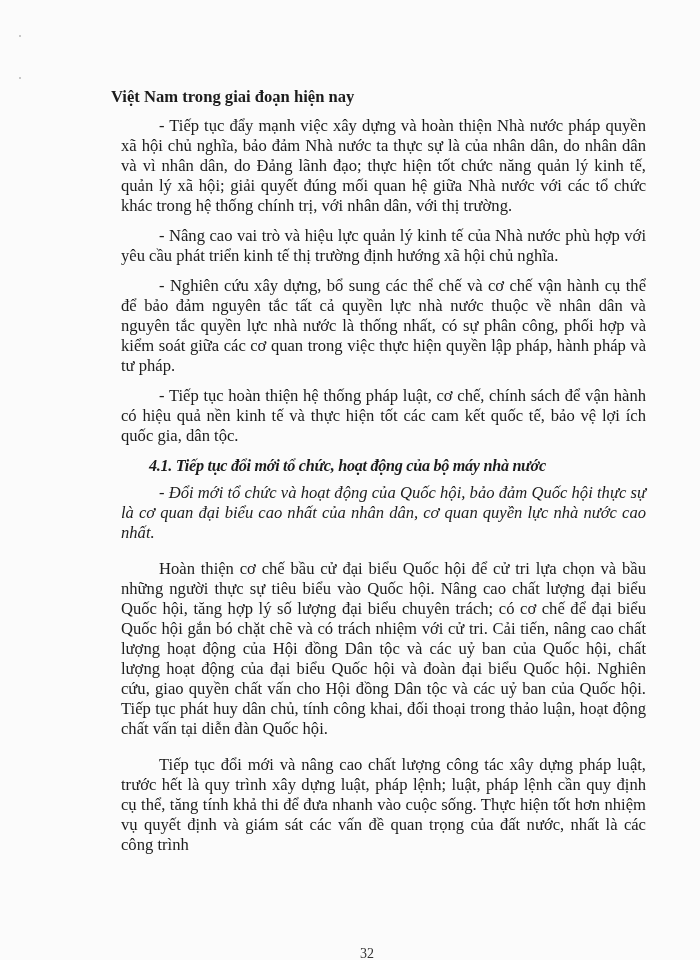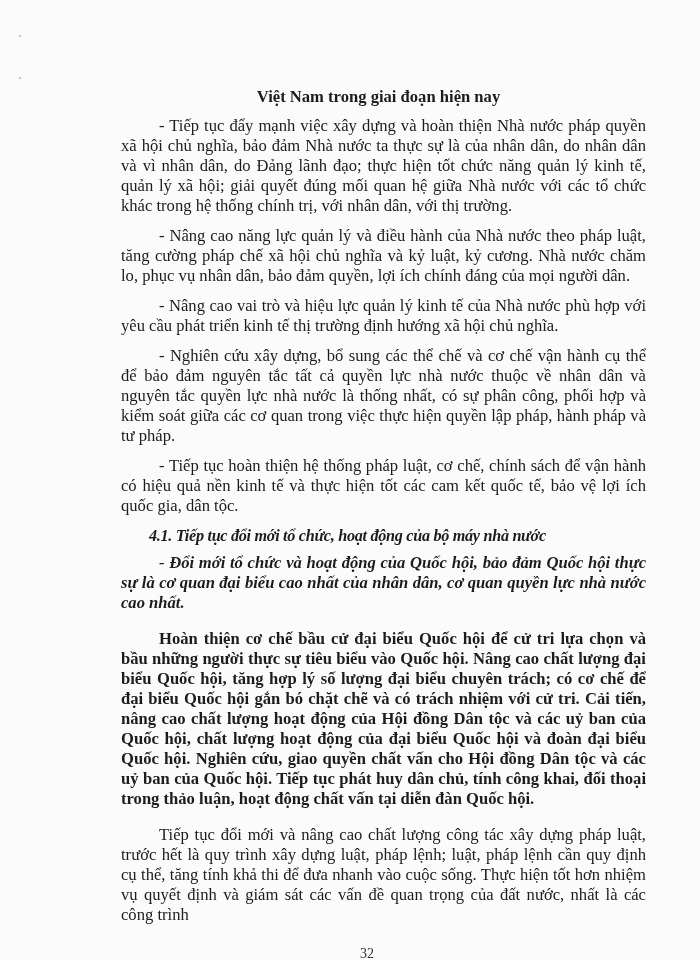--- a/index.html
+++ b/index.html
@@ -8,42 +8,41 @@
     background: #fbfbfb;
     position: relative;
     font-family: "Liberation Serif", "DejaVu Serif", serif;
     color: #1c1c1c;
   }
   .page { position: absolute; left: 0; top: 0; width: 700px; height: 960px; }
   .content {
     position: absolute; left: 111px; top: 87px; width: 535px;
     font-size: 16.6px; line-height: 20px;
   }
-  .h1 { font-weight: bold; font-size: 16.6px; margin: 0 0 9px 0; text-align: center; }
+  .h1 { font-weight: bold; font-size: 16.6px; margin: 0 0 9px 0; }
   .h2 { font-weight: bold; font-style: italic; font-size: 16.2px; text-indent: 38px; margin: 0 0 7px 0; letter-spacing: -0.3px; }
   .para { text-align: justify; text-indent: 38px; margin: 0 0 10px 10px; }
   .para.italic { font-style: italic; }
-  .para.tight { margin-bottom: 16px; font-weight: bold; }
+  .para.tight { margin-bottom: 16px; }
   .page-number {
     position: absolute; left: 360px; top: 946px; font-size: 14px; color: #333;
   }
   .scan-mark { position: absolute; width: 2px; height: 2px; background: #c8c8c8; }
 </style>
 </head>
 <body>
 
 <div class="page">
   <div class="scan-mark" style="left:19px;top:35px;"></div>
   <div class="scan-mark" style="left:19px;top:77px;"></div>
 
   <div class="content">
     <div class="h1">Việt Nam trong giai đoạn hiện nay</div>
 
     <p class="para">- Tiếp tục đẩy mạnh việc xây dựng và hoàn thiện Nhà nước pháp quyền xã hội chủ nghĩa, bảo đảm Nhà nước ta thực sự là của nhân dân, do nhân dân và vì nhân dân, do Đảng lãnh đạo; thực hiện tốt chức năng quản lý kinh tế, quản lý xã hội; giải quyết đúng mối quan hệ giữa Nhà nước với các tổ chức khác trong hệ thống chính trị, với nhân dân, với thị trường.</p>
-    <p class="para">- Nâng cao năng lực quản lý và điều hành của Nhà nước theo pháp luật, tăng cường pháp chế xã hội chủ nghĩa và kỷ luật, kỷ cương. Nhà nước chăm lo, phục vụ nhân dân, bảo đảm quyền, lợi ích chính đáng của mọi người dân.</p>
     <p class="para">- Nâng cao vai trò và hiệu lực quản lý kinh tế của Nhà nước phù hợp với yêu cầu phát triển kinh tế thị trường định hướng xã hội chủ nghĩa.</p>
     <p class="para">- Nghiên cứu xây dựng, bổ sung các thể chế và cơ chế vận hành cụ thể để bảo đảm nguyên tắc tất cả quyền lực nhà nước thuộc về nhân dân và nguyên tắc quyền lực nhà nước là thống nhất, có sự phân công, phối hợp và kiểm soát giữa các cơ quan trong việc thực hiện quyền lập pháp, hành pháp và tư pháp.</p>
     <p class="para">- Tiếp tục hoàn thiện hệ thống pháp luật, cơ chế, chính sách để vận hành có hiệu quả nền kinh tế và thực hiện tốt các cam kết quốc tế, bảo vệ lợi ích quốc gia, dân tộc.</p>
 
     <div class="h2">4.1. Tiếp tục đổi mới tổ chức, hoạt động của bộ máy nhà nước</div>
     <p class="para italic tight">- Đổi mới tổ chức và hoạt động của Quốc hội, bảo đảm Quốc hội thực sự là cơ quan đại biểu cao nhất của nhân dân, cơ quan quyền lực nhà nước cao nhất.</p>
     <p class="para tight">Hoàn thiện cơ chế bầu cử đại biểu Quốc hội để cử tri lựa chọn và bầu những người thực sự tiêu biểu vào Quốc hội. Nâng cao chất lượng đại biểu Quốc hội, tăng hợp lý số lượng đại biểu chuyên trách; có cơ chế để đại biểu Quốc hội gắn bó chặt chẽ và có trách nhiệm với cử tri. Cải tiến, nâng cao chất lượng hoạt động của Hội đồng Dân tộc và các uỷ ban của Quốc hội, chất lượng hoạt động của đại biểu Quốc hội và đoàn đại biểu Quốc hội. Nghiên cứu, giao quyền chất vấn cho Hội đồng Dân tộc và các uỷ ban của Quốc hội. Tiếp tục phát huy dân chủ, tính công khai, đối thoại trong thảo luận, hoạt động chất vấn tại diễn đàn Quốc hội.</p>
     <p class="para">Tiếp tục đổi mới và nâng cao chất lượng công tác xây dựng pháp luật, trước hết là quy trình xây dựng luật, pháp lệnh; luật, pháp lệnh cần quy định cụ thể, tăng tính khả thi để đưa nhanh vào cuộc sống. Thực hiện tốt hơn nhiệm vụ quyết định và giám sát các vấn đề quan trọng của đất nước, nhất là các công trình</p>
   </div>
 

